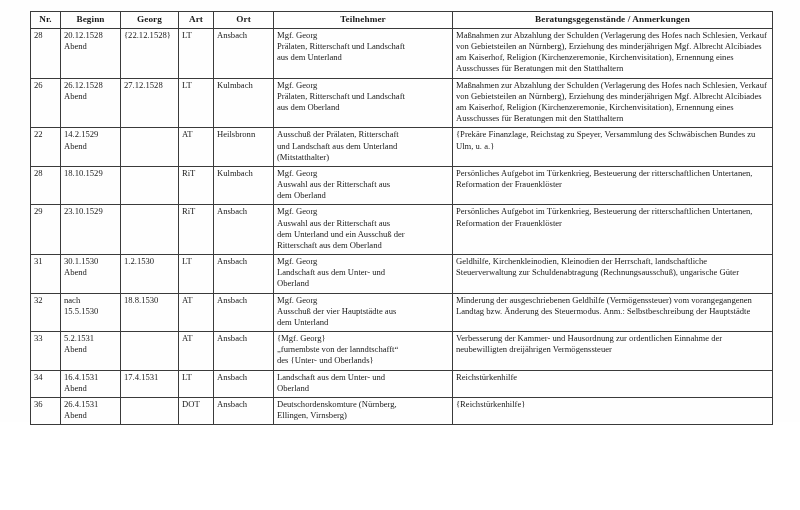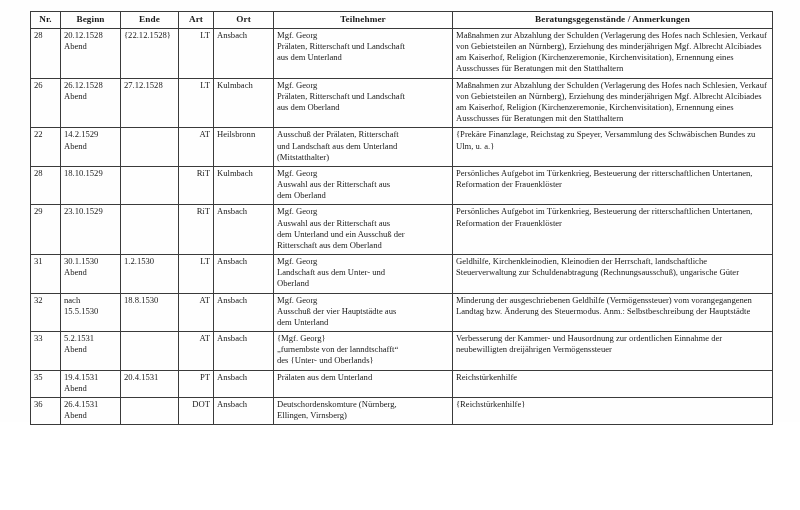--- a/index.html
+++ b/index.html
@@ -50,21 +50,21 @@
   }
   table.reg thead th {
     text-align: center;
     font-weight: bold;
     font-size: 9.2px;
     padding: 1.5px 2px 2.5px 2px;
     letter-spacing: 0.1px;
   }
   td.nr    { text-align: left;  padding-left: 4px; }
   td.date  { text-align: left; padding-right: 5px; white-space: pre-line; }
-  td.art   { text-align: right; }
+  td.art   { text-align: left; }
   td.ort   { text-align: left; padding-left: 5px; margin-left: 44px; }
   td.teil  { text-align: left; padding-left: 5px; white-space: pre-line; }
   td.berat { text-align: left; padding-left: 5px; }
 </style>
 </head>
 <body>
 
 <div id="scan">
   <div class="table-wrap">
     <table class="reg">
@@ -74,21 +74,21 @@
           <col class="c-ende">
           <col class="c-art">
         <col class="c-ort">
           <col class="c-teil">
           <col class="c-berat">
       </colgroup>
       <thead>
         <tr>
           <th>Nr.</th>
           <th>Beginn</th>
-          <th>Ende</th>
+          <th>Georg</th>
           <th>Art</th>
           <th>Ort</th>
           <th>Teilnehmer</th>
           <th>Beratungsgegenstände / Anmerkungen</th>
         </tr>
       </thead>
       <tbody>
 
         <tr>
           <td class="nr">28</td>
@@ -188,31 +188,32 @@
 Abend</td>
           <td class="date"></td>
           <td class="art">AT</td>
           <td class="ort">Ansbach</td>
           <td class="teil">{Mgf. Georg}
 „furnembste von der lanndtschafft“
 des {Unter- und Oberlands}</td>
           <td class="berat">Verbesserung der Kammer- und Hausordnung zur ordentlichen Einnahme der neubewilligten dreijährigen Vermögenssteuer</td>
         </tr>
 
-
-        <tr>
-          <td class="nr">35</td>
-          <td class="date">19.4.1531
-Abend</td>
-          <td class="date">20.4.1531</td>
-          <td class="art">PT</td>
-          <td class="ort">Ansbach</td>
-          <td class="teil">Prälaten aus dem Unterland</td>
+        <tr>
+          <td class="nr">34</td>
+          <td class="date">16.4.1531
+Abend</td>
+          <td class="date">17.4.1531</td>
+          <td class="art">LT</td>
+          <td class="ort">Ansbach</td>
+          <td class="teil">Landschaft aus dem Unter- und
+Oberland</td>
           <td class="berat">Reichstürkenhilfe</td>
         </tr>
+
 
         <tr>
           <td class="nr">36</td>
           <td class="date">26.4.1531
 Abend</td>
           <td class="date"></td>
           <td class="art">DOT</td>
           <td class="ort">Ansbach</td>
           <td class="teil">Deutschordenskomture (Nürnberg,
 Ellingen, Virnsberg)</td>

